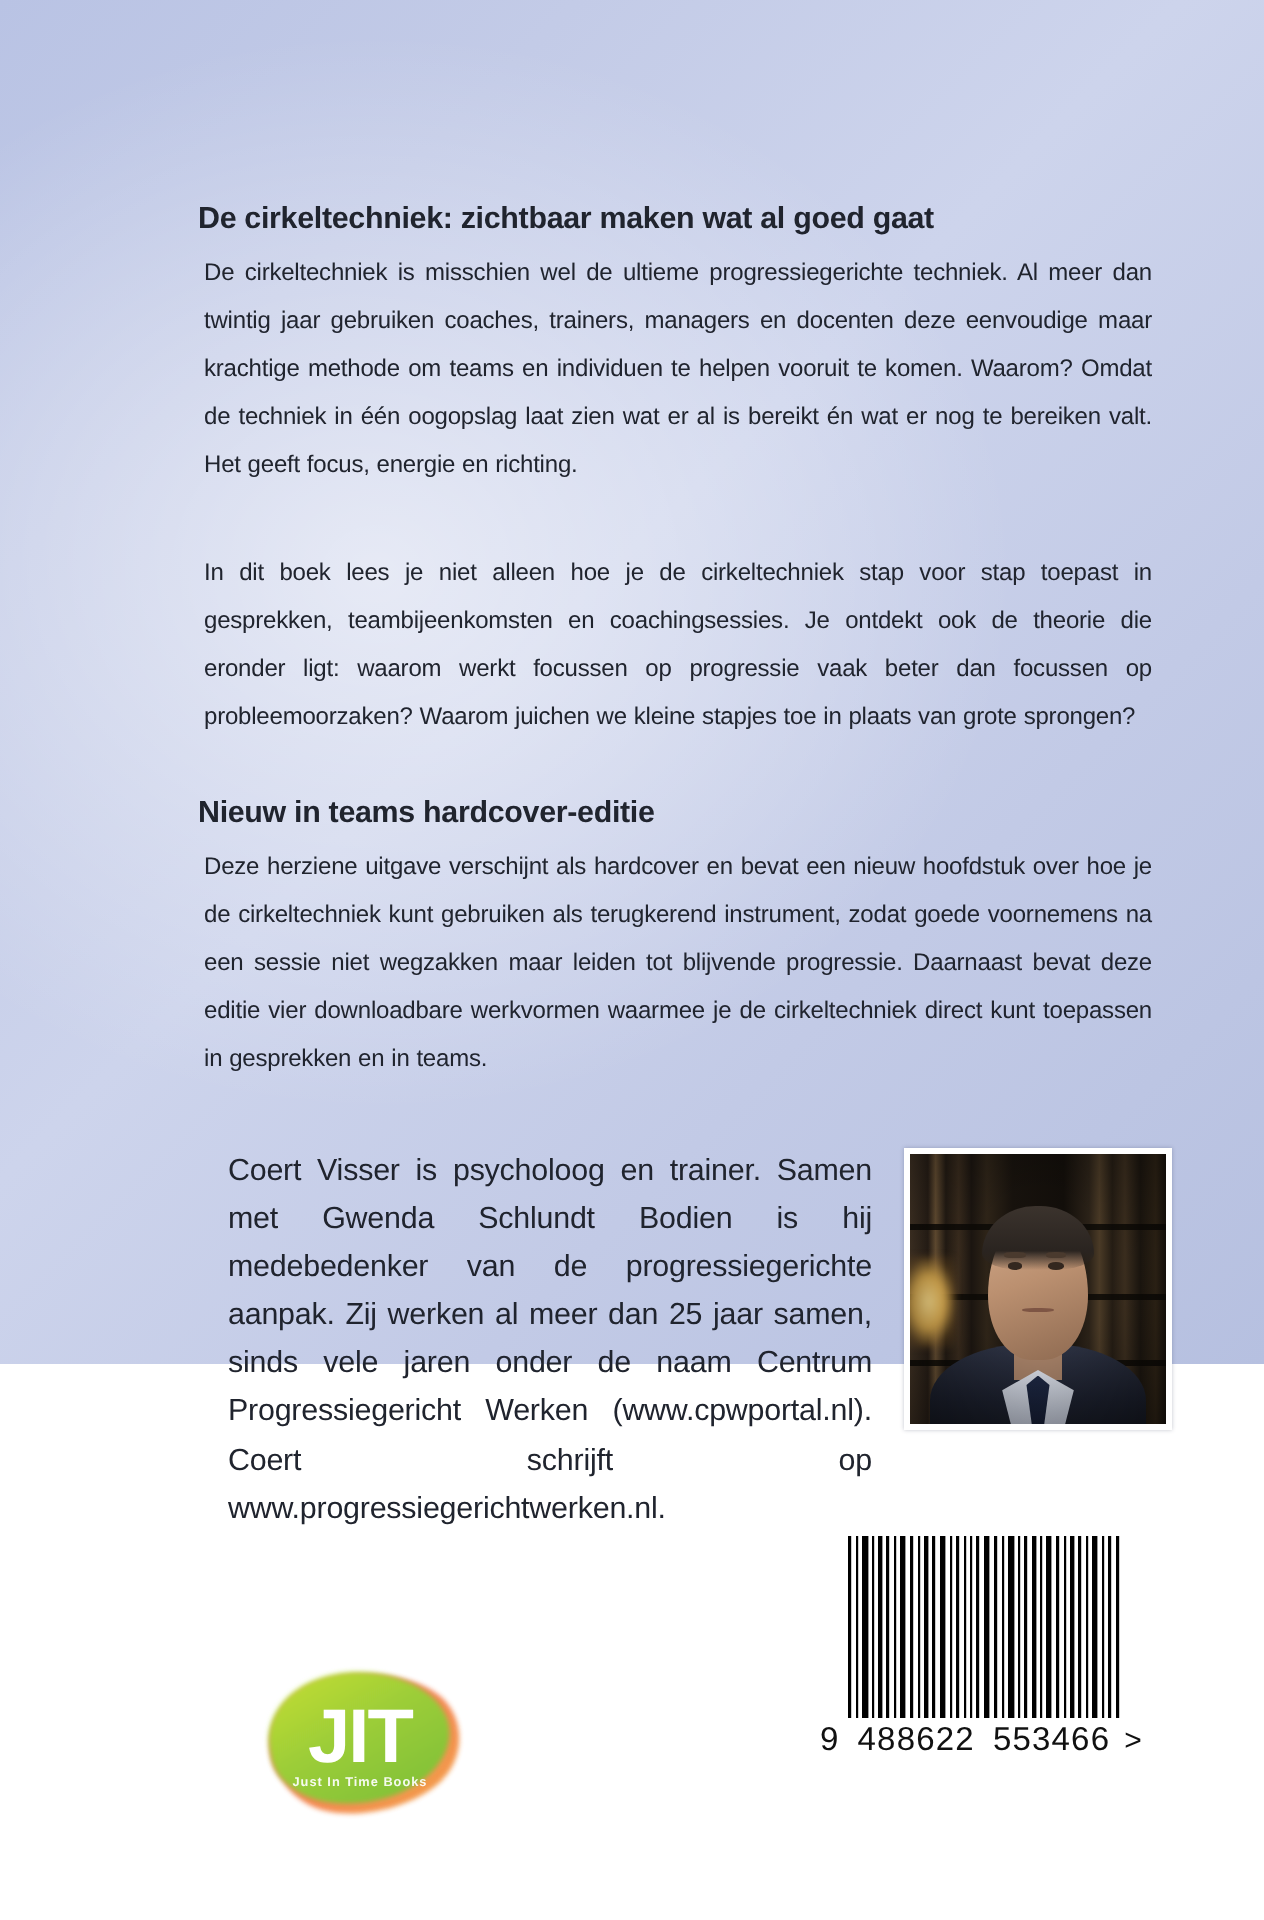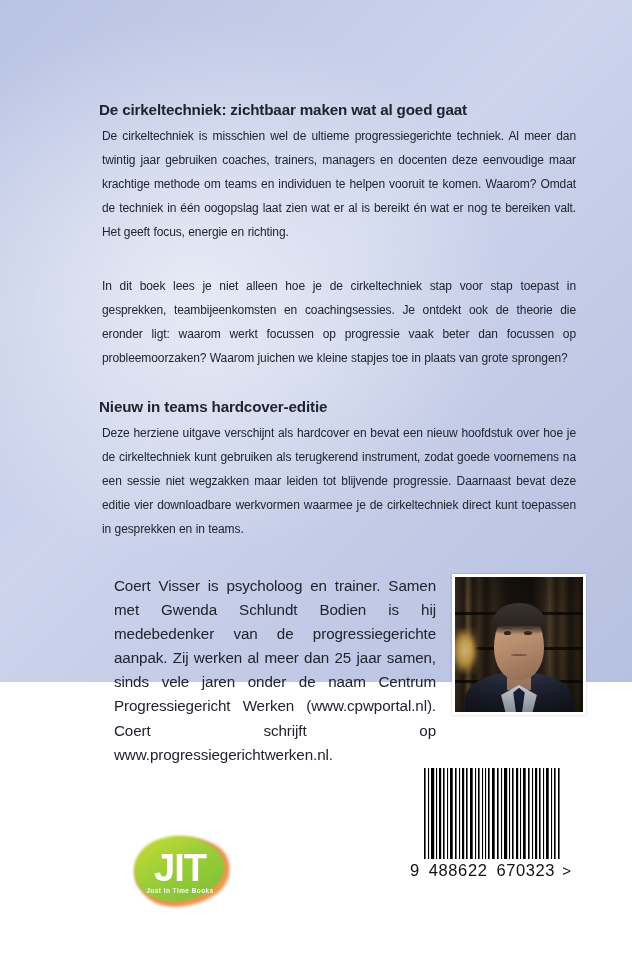--- a/index.html
+++ b/index.html
@@ -407,18 +407,18 @@
           <rect x="129" y="0" width="1.1" height="91"></rect>
           <rect x="132" y="0" width="1.6" height="91"></rect>
           <rect x="136" y="0" width="1.6" height="91"></rect>
         </g>
       </svg>
     </div>
 
     <div id="barcode-digits">
       <span class="bc-lead">9</span>
       <span class="bc-group1">488622</span>
-      <span class="bc-group2">670323</span>
+      <span class="bc-group2">553466</span>
       <span class="bc-caret">&gt;</span>
     </div>
   </div>
 
 </div>
 
 </body></html>

